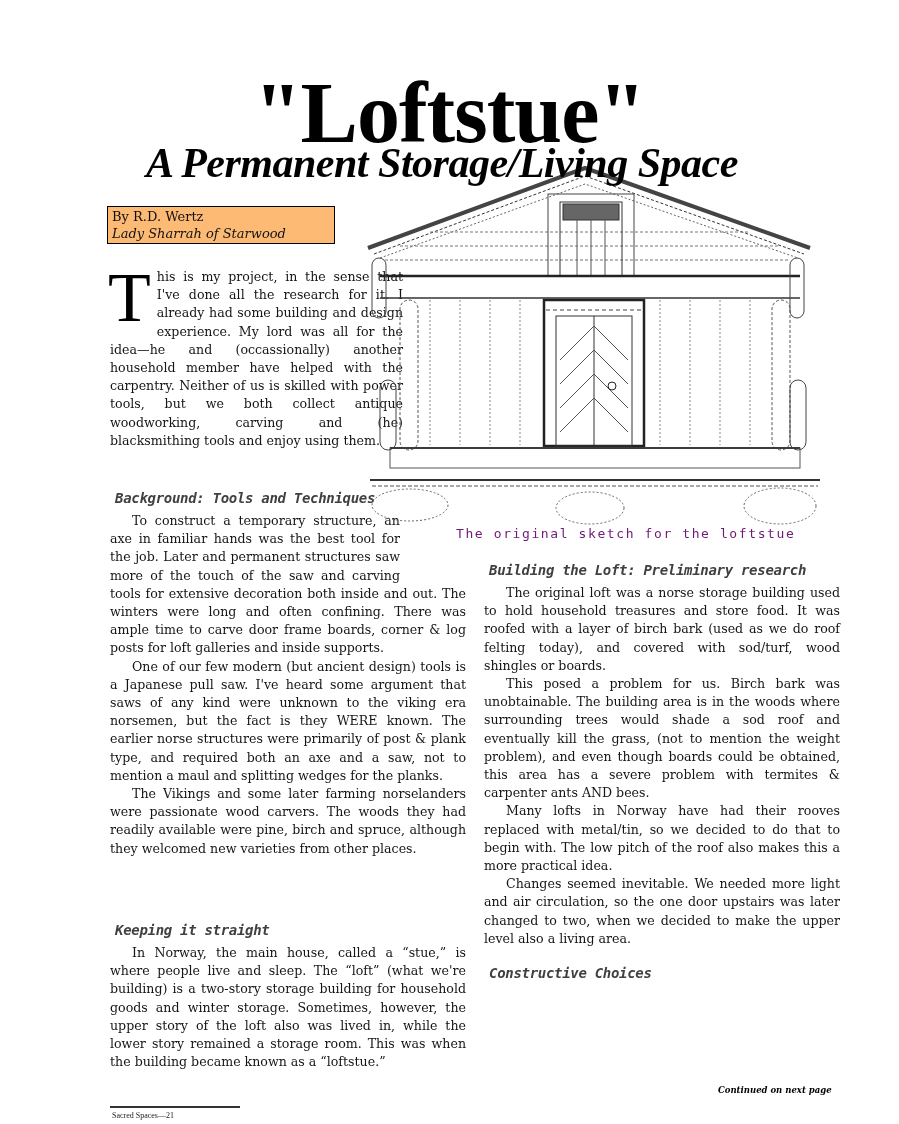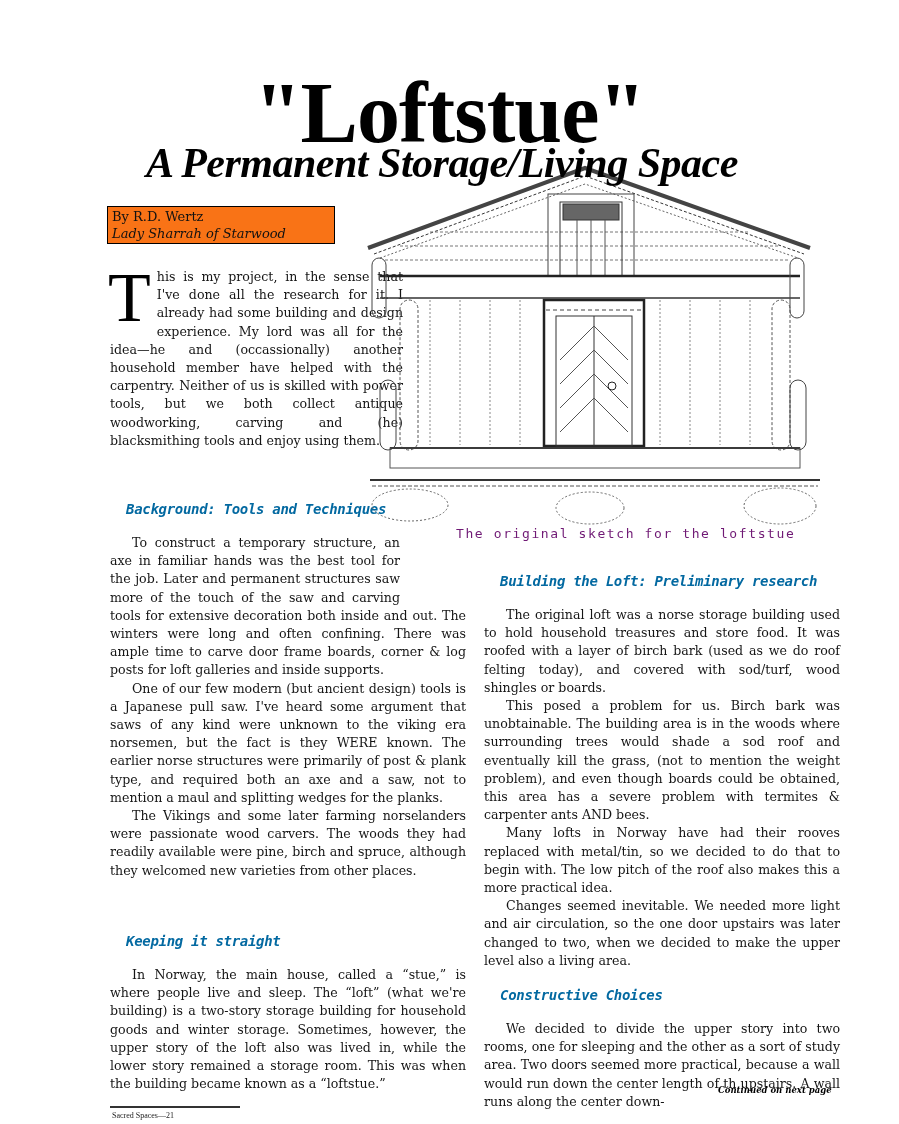--- a/index.html
+++ b/index.html
@@ -10,32 +10,32 @@
     font-family:"Liberation Serif", serif; font-weight:bold;
     font-size:86px; line-height:86px; letter-spacing:-1px; color:#000; z-index:3;
   }
   .subtitle {
     left:146px; top:140px; font-family:"Liberation Serif", serif;
     font-weight:bold; font-style:italic; font-size:42px; line-height:46px; color:#000; z-index:3;
     letter-spacing:-0.5px;
   }
   .byline {
     left:107px; top:206px; width:228px; height:38px; border:1.5px solid #000;
-    font-family:"DejaVu Serif", serif; font-size:13px; line-height:17px; padding:1px 0 0 4px; box-sizing:border-box; z-index:3; background:#f97316;
+    font-family:"DejaVu Serif", serif; font-size:13px; line-height:17px; padding:1px 0 0 4px; box-sizing:border-box; z-index:3; background:#fdba74;
   }
   .byline .l2 { font-style:italic; }
   .body-text {
     font-family:"DejaVu Serif", serif; font-size:12.6px; line-height:18.2px; color:#151515;
     text-align:justify; hyphens:none;
   }
   .body-text p { margin:0; text-indent:22px; }
   .body-text p.noindent { text-indent:0; }
   .head {
     font-family:"DejaVu Sans Mono", monospace; font-weight:bold; font-style:italic;
-    font-size:14px; line-height:18px; color:#0369a1; letter-spacing:-0.3px; margin:16px;
+    font-size:14px; line-height:18px; color:#404040; letter-spacing:-0.3px; margin:5px;
   }
   .col-left { left:110px; width:293px; top:268px; }
   .dropcap {
     float:left; font-family:"Liberation Serif", serif; font-size:70px; line-height:56px;
     height:56px; margin:2px 6px 0 -2px; color:#000;
   }
   .col-left2 { left:110px; width:356px; top:484px; }
   .col-left3 { left:110px; width:356px; top:916px; }
   .col-right { left:484px; width:356px; top:556px; }
   .caption {
@@ -145,19 +145,18 @@
 
 <div class="abs caption">The original sketch for the loftstue</div>
 
 <div class="abs body-text col-right">
   <h3 class="head">Building the Loft: Preliminary research</h3>
   <p>The original loft was a norse storage building used to hold household treasures and store food. It was roofed with a layer of birch bark (used as we do roof felting today), and covered with sod/turf, wood shingles or boards.</p>
   <p>This posed a problem for us. Birch bark was unobtainable. The building area is in the woods where surrounding trees would shade a sod roof and eventually kill the grass, (not to mention the weight problem), and even though boards could be obtained, this area has a severe problem with termites &amp; carpenter ants AND bees.</p>
   <p>Many lofts in Norway have had their rooves replaced with metal/tin, so we decided to do that to begin with. The low pitch of the roof also makes this a more practical idea.</p>
   <p>Changes seemed inevitable. We needed more light and air circulation, so the one door upstairs was later changed to two, when we decided to make the upper level also a living area.</p>
   <h3 class="head" style="margin-top:16px;">Constructive Choices</h3>
-  <p>We decided to divide the upper story into two rooms, one for sleeping and the other as a sort of study area. Two doors seemed more practical, because a wall would run down the center length of th upstairs. A wall runs along the center down-</p>
 </div>
 
 <div class="abs cont">Continued on next page</div>
 
 <div class="abs footer-rule"></div>
 <div class="abs footer">Sacred Spaces—21</div>
 
 </body></html>

